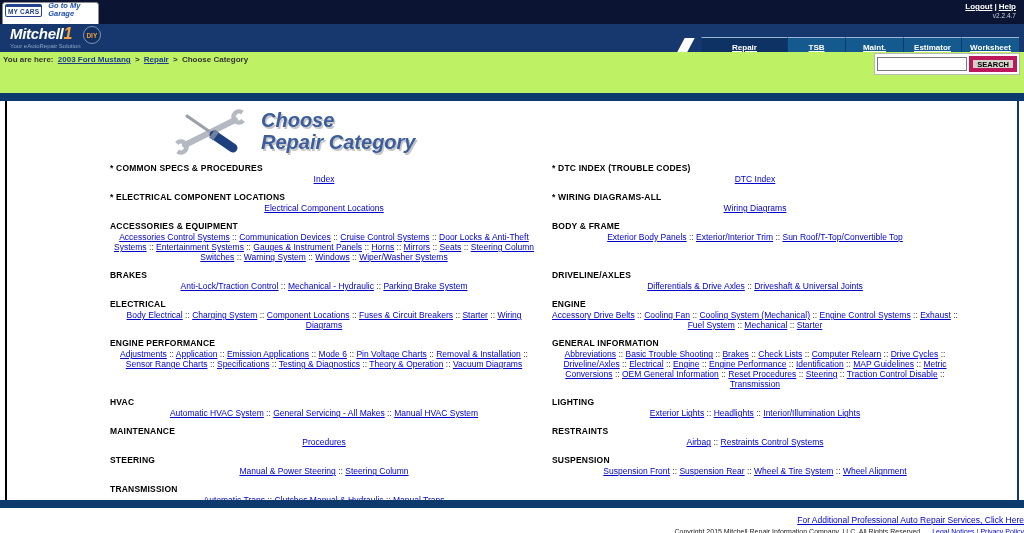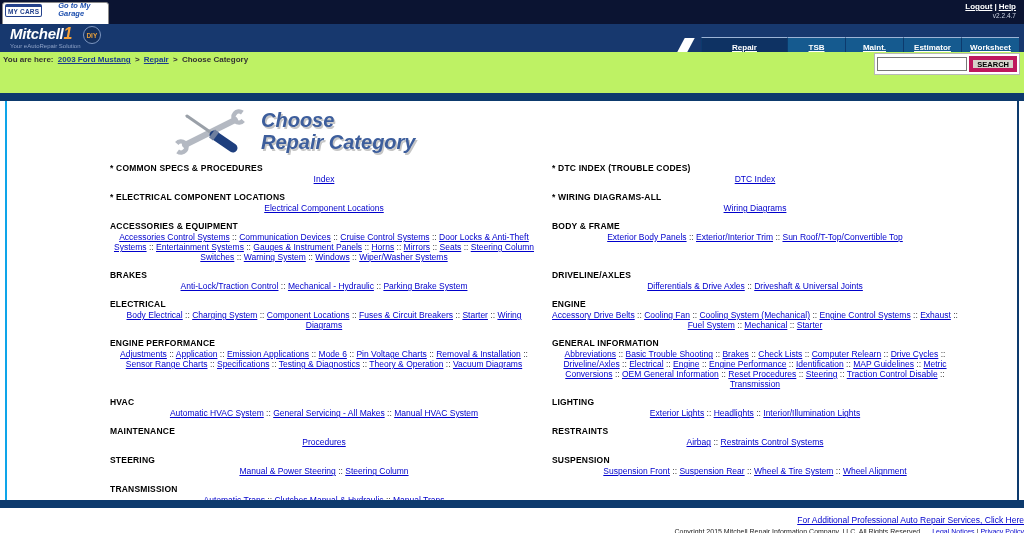--- a/index.html
+++ b/index.html
@@ -3,21 +3,21 @@
 <meta charset="utf-8">
 <style>
   * { box-sizing: border-box; margin: 0; padding: 0; }
   html,body { width:1024px; height:533px; overflow:hidden; background:#fff;
     font-family:"Liberation Sans", sans-serif; }
   .page { width:1024px; height:533px; position:relative; background:#fff; }
 
   
   .topbar { height:24px; background:#0b1432; display:flex; justify-content:space-between;
     align-items:flex-start; padding:2px 8px 0 2px; }
-  .garage-btn { display:inline-flex; align-items:center; gap:16px; background:#fff;
+  .garage-btn { display:inline-flex; align-items:center; gap:6px; background:#fff;
     border:1px solid #8a8a8a; border-radius:3px; padding:1px 4px 17px 2px; height:32px; cursor:pointer; }
   .plate { display:inline-block; border:1px solid #23418c; border-top:3px solid #23418c;
     border-radius:2px; color:#23418c; font-size:6.5px; font-weight:bold; padding:1px 2px; letter-spacing:.2px; }
   .garage-label { color:#1d4fae; font-style:italic; font-weight:bold; font-size:7.5px;
     line-height:1.1; width:46px; }
   .top-right { text-align:right; }
   .top-links { font-size:8px; font-weight:bold; }
   .top-links a { color:#fff; text-decoration:underline; cursor:pointer;margin-top:19px; }
   .top-links .sep { color:#fff; margin:0 2px; }
   .version { color:#cfd6e4; font-size:6.5px; margin-top:1px; }
@@ -48,21 +48,21 @@
   .crumb-current { font-weight:bold; color:#333; margin-left:2px; }
   .search-wrap { position:absolute; right:4px; top:1px; border:1px solid #b8b8b8; background:#fff;
     padding:2px; display:flex; gap:2px; align-items:center; }
   .search-input { width:90px; height:14px; border:1px solid #777; font-size:8px; padding:0 2px; }
   .search-btn { height:16px; font-size:7.5px; font-weight:bold; background:#d6d2ca;
     border:4px solid #be185d; padding:0 4px; cursor:pointer;
     font-family:"Liberation Sans", sans-serif; }
 
   
   .navy-band { height:8px; background:#0d3a6d; }
-  .content { height:399px; background:#fff; margin:0 5px; border-left:2px solid #0ea5e9;
+  .content { height:399px; background:#fff; margin:0 5px; border-left:2px solid #000000;
     border-right:2px solid #0d3a6d; overflow:hidden; }
   .title-block { display:flex; gap:14px; margin:4px 0 0 166px; height:52px; align-items:center; }
   .tools-icon { width:74px; height:48px; }
   .title-text { font-size:20px; font-style:italic; font-weight:bold; color:#3d5e9c;
     line-height:1.1; text-shadow:1.5px 1.5px 0 #c6c6c6; }
 
   
   .cat-grid { margin:6px 0 0 103px; display:grid; grid-template-columns:442px 420px; }
   .cat-cell { margin-bottom:8px; padding-right:14px; }
   .cat-heading { font-size:8.5px; font-weight:bold; color:#000; letter-spacing:.2px; }

